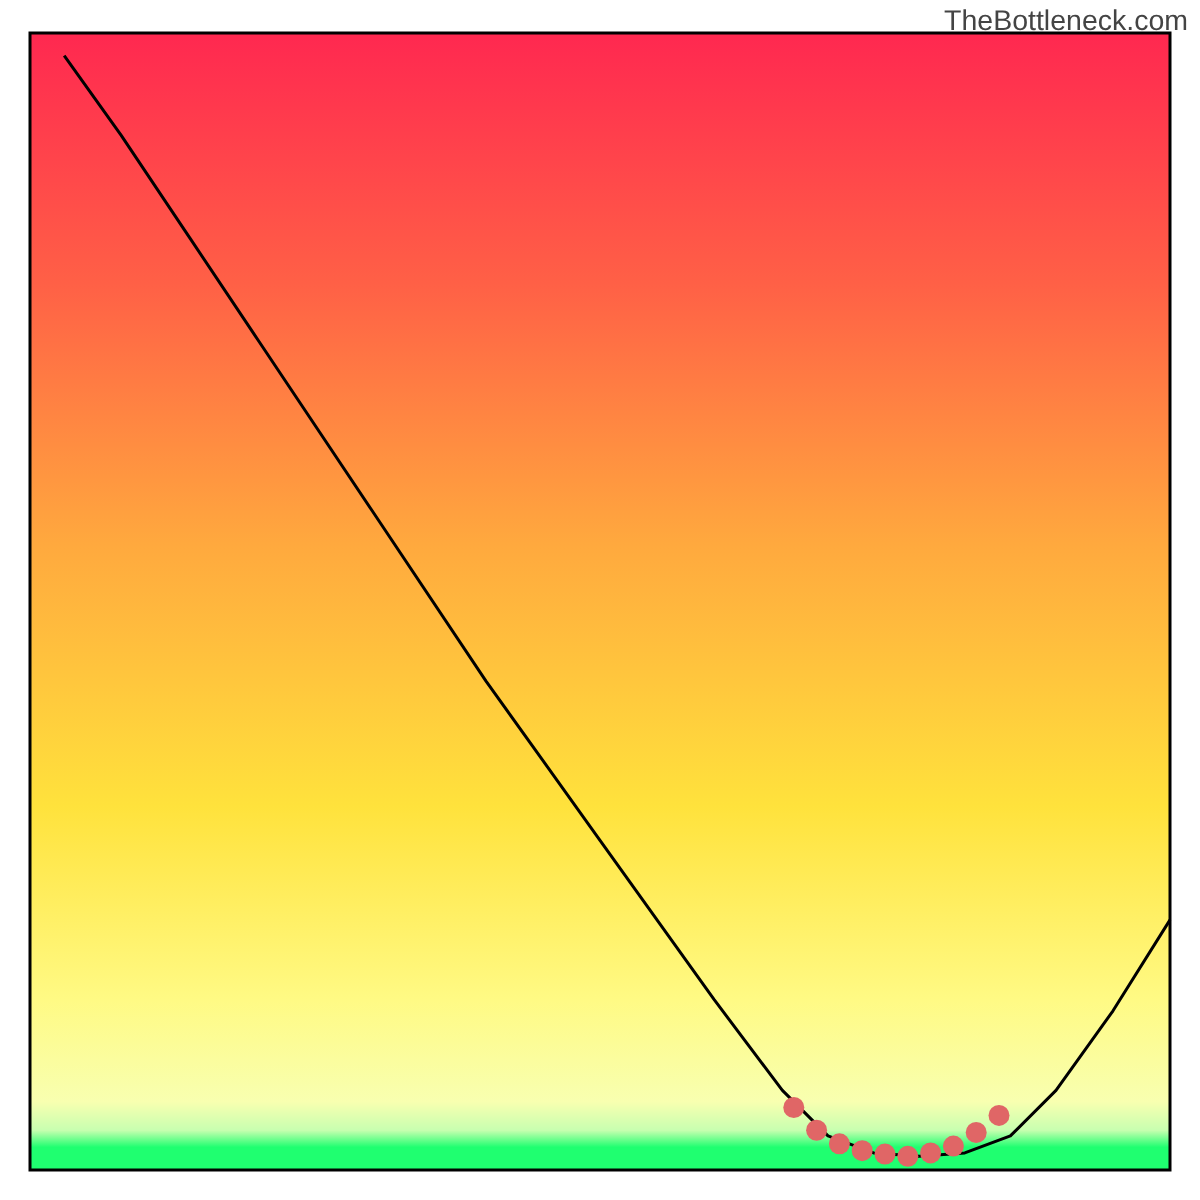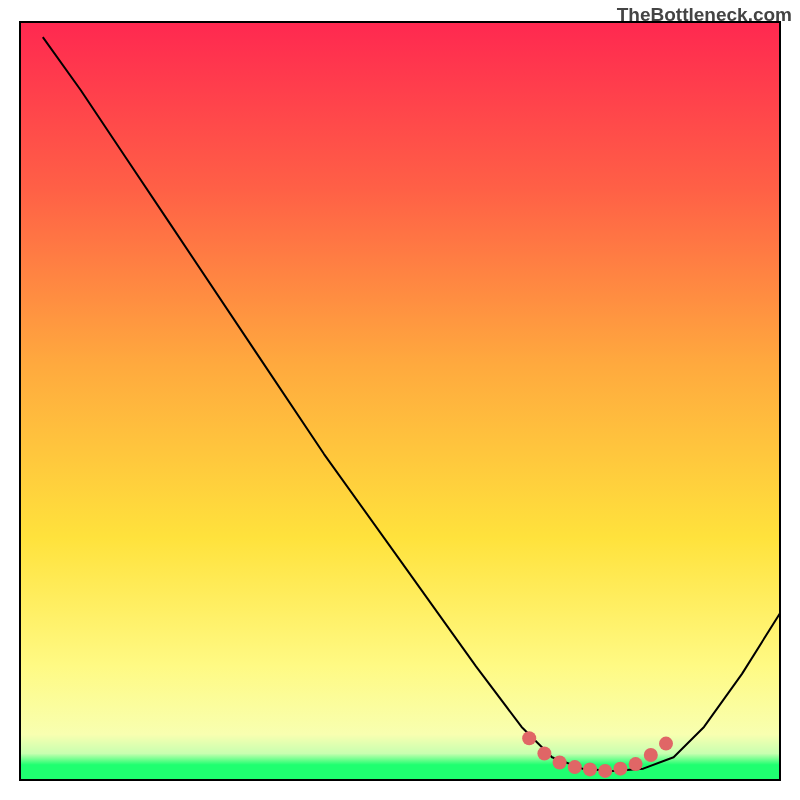--- a/index.html
+++ b/index.html
@@ -12,21 +12,21 @@
       height: 800px;
       position: relative;
       font-family: Arial, sans-serif;
     }
     .watermark {
       position: absolute;
       top: 4px;
       right: 8px;
       color: #444;
       font-size: 19px;
-      font-weight: 700;
+      font-weight: 400;
       z-index: 10;
     }
     .chart-container {
       width: 800px;
       height: 800px;
       position: relative;
     }
     svg {
       display: block;
     }

